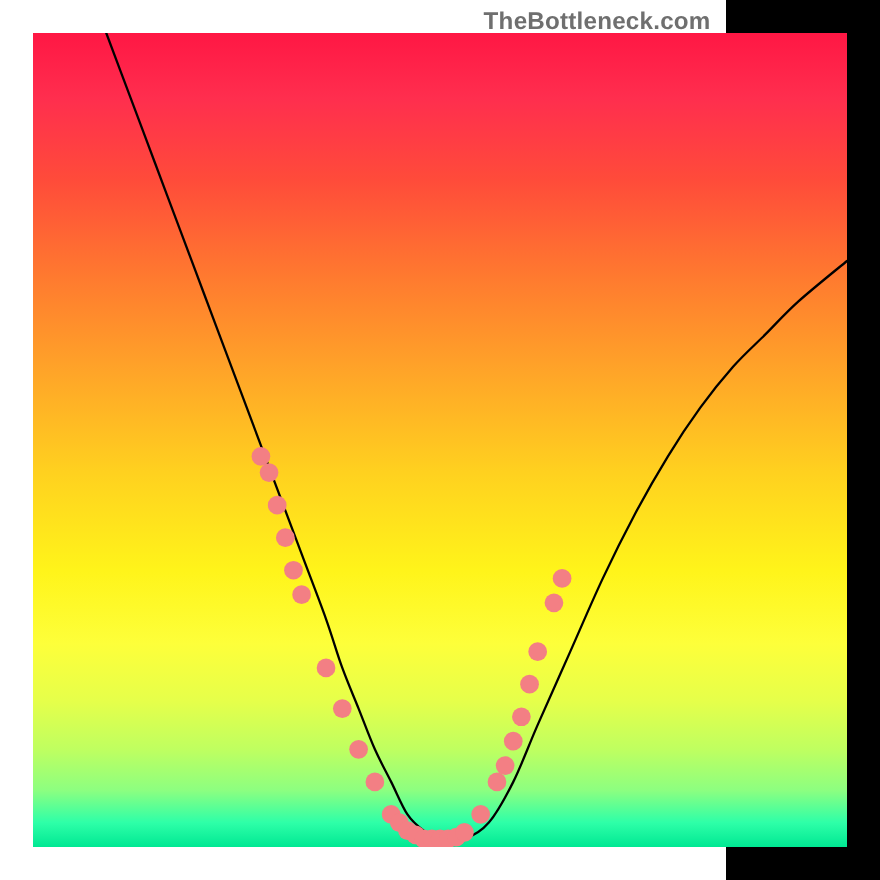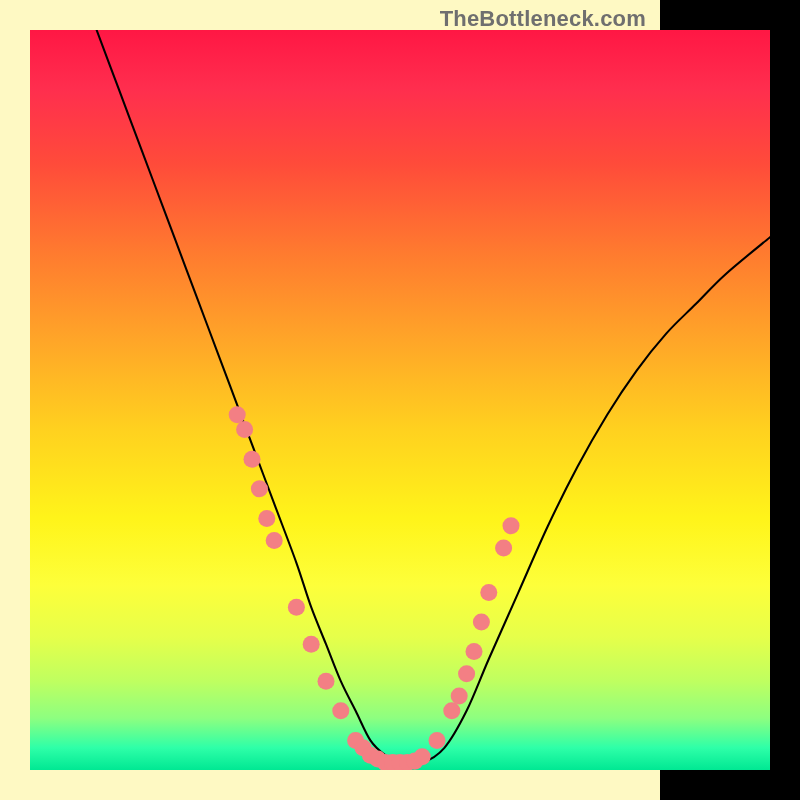--- a/index.html
+++ b/index.html
@@ -7,21 +7,21 @@
     padding: 0;
     width: 800px;
     height: 800px;
     background: #000;
     overflow: hidden;
   }
   .frame {
     position: relative;
     width: 660px;
     height: 800px;
-    background: #fef9c3;
+    background: #ffffff;
   }
   .plot-area {
     position: absolute;
     left: 30px;
     top: 30px;
     width: 740px;
     height: 740px;
     background: linear-gradient(to bottom,
       #ff1744 0%,
       #ff2e4e 8%,

